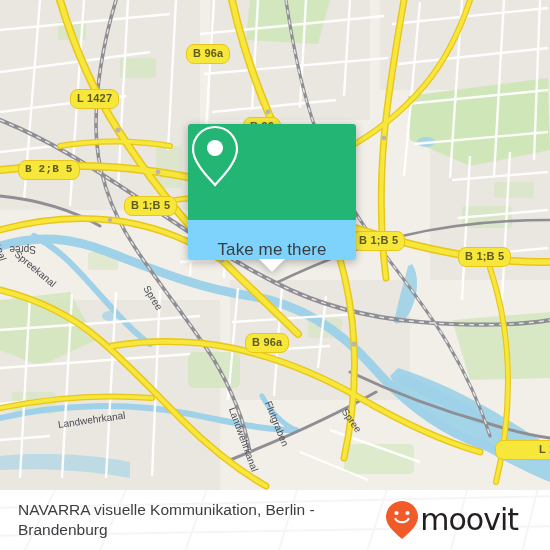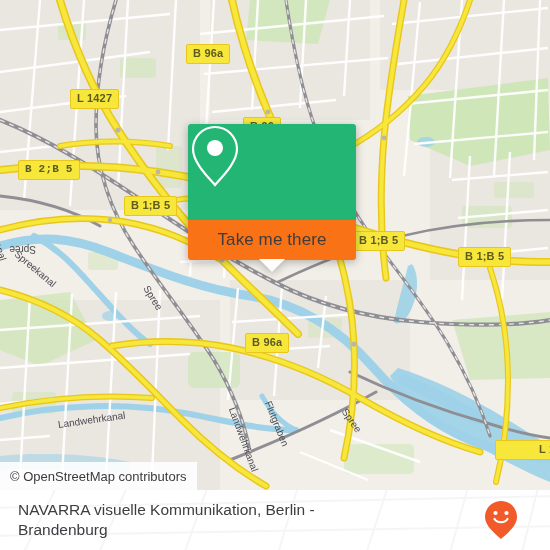--- a/index.html
+++ b/index.html
@@ -12,21 +12,21 @@
 
   
   .map{position:absolute;left:0;top:0;width:550px;height:490px;overflow:hidden;background:#f2efe9;}
   .map svg{position:absolute;left:0;top:0;}
 
   
   .shield{
     position:absolute;
     background:#f7e73b;
     border:1.5px solid #e8c61b;
-    border-radius:2px;
+    border-radius:8px;
     color:#5d5a22;
     font-weight:bold;
     font-size:11px;
     line-height:1;
     padding:3px 6px 4px 6px;
     white-space:nowrap;
     letter-spacing:.2px;
     box-sizing:border-box;
   }
   .shield.hidden-behind{z-index:1;}
@@ -59,24 +59,24 @@
     z-index:20;
     filter:drop-shadow(0 2px 4px rgba(0,0,0,.28));
   }
   .callout .head{
     background:#22b573;
     height:96px;
     border-radius:3px 3px 0 0;
     display:flex;align-items:center;justify-content:center;
   }
   .callout .foot{
-    background:#f97316;
+    background:#7dd3fc;
     border-radius:0 0 3px 3px;
     height:40px;
-    display:flex;align-items:center;justify-content:center;
+    display:flex;align-items:flex-end;justify-content:center;
   }
   .callout .foot span{
     color:#3c3c40;
     font-size:17px;
     letter-spacing:.1px;
   }
   .callout .tail{
     position:absolute;left:50%;bottom:-12px;margin-left:-13px;
     width:0;height:0;
     border-left:13px solid transparent;
@@ -302,39 +302,37 @@
           <path d="M27 3 C 14.8 3 5 12.8 5 25 C 5 38.5 20 53 27 61 C 34 53 49 38.5 49 25 C 49 12.8 39.2 3 27 3 Z" fill="none" stroke="#ffffff" stroke-width="2.2"></path>
           <circle cx="27" cy="24" r="8" fill="#ffffff"></circle>
         </svg>
       </div>
       <div class="foot">
         <span>Take me there</span>
       </div>
       <div class="tail"></div>
     </div>
 
-    <div class="attrib">
-      <span>© OpenStreetMap contributors</span>
-    </div>
   </div>
 
   <div class="footer">
     <svg class="wm" viewBox="0 0 550 60" preserveAspectRatio="none">
       <g stroke="#ececec" stroke-width="2" fill="none">
         <path d="M60 -10 L20 70 M130 -10 L96 70 M210 -10 L182 70 M300 -10 L276 70
                  M390 -10 L364 70 M470 -10 L448 70 M540 -10 L520 70"></path>
         <path d="M-10 18 L560 6 M-10 46 L560 36"></path>
       </g>
     </svg>
 
     <div class="title">NAVARRA visuelle Kommunikation, Berlin - Brandenburg</div>
 
     <div class="brand">
       <svg width="34" height="40" viewBox="0 0 34 40">
         <path d="M17 1 C 8.2 1 1 8.2 1 17 C 1 26.4 12.2 34.5 17 39 C 21.8 34.5 33 26.4 33 17 C 33 8.2 25.8 1 17 1 Z" fill="#f15a29"></path>
         <circle cx="11.5" cy="13" r="2.1" fill="#ffffff"></circle>
         <circle cx="22.5" cy="13" r="2.1" fill="#ffffff"></circle>
         <path d="M10.5 19 C 13 23.2, 21 23.2, 23.5 19" fill="none" stroke="#ffffff" stroke-width="2.2" stroke-linecap="round"></path>
       </svg>
+      <span class="word">moovit</span>
     </div>
   </div>
 
 </div>
 
 </body></html>

